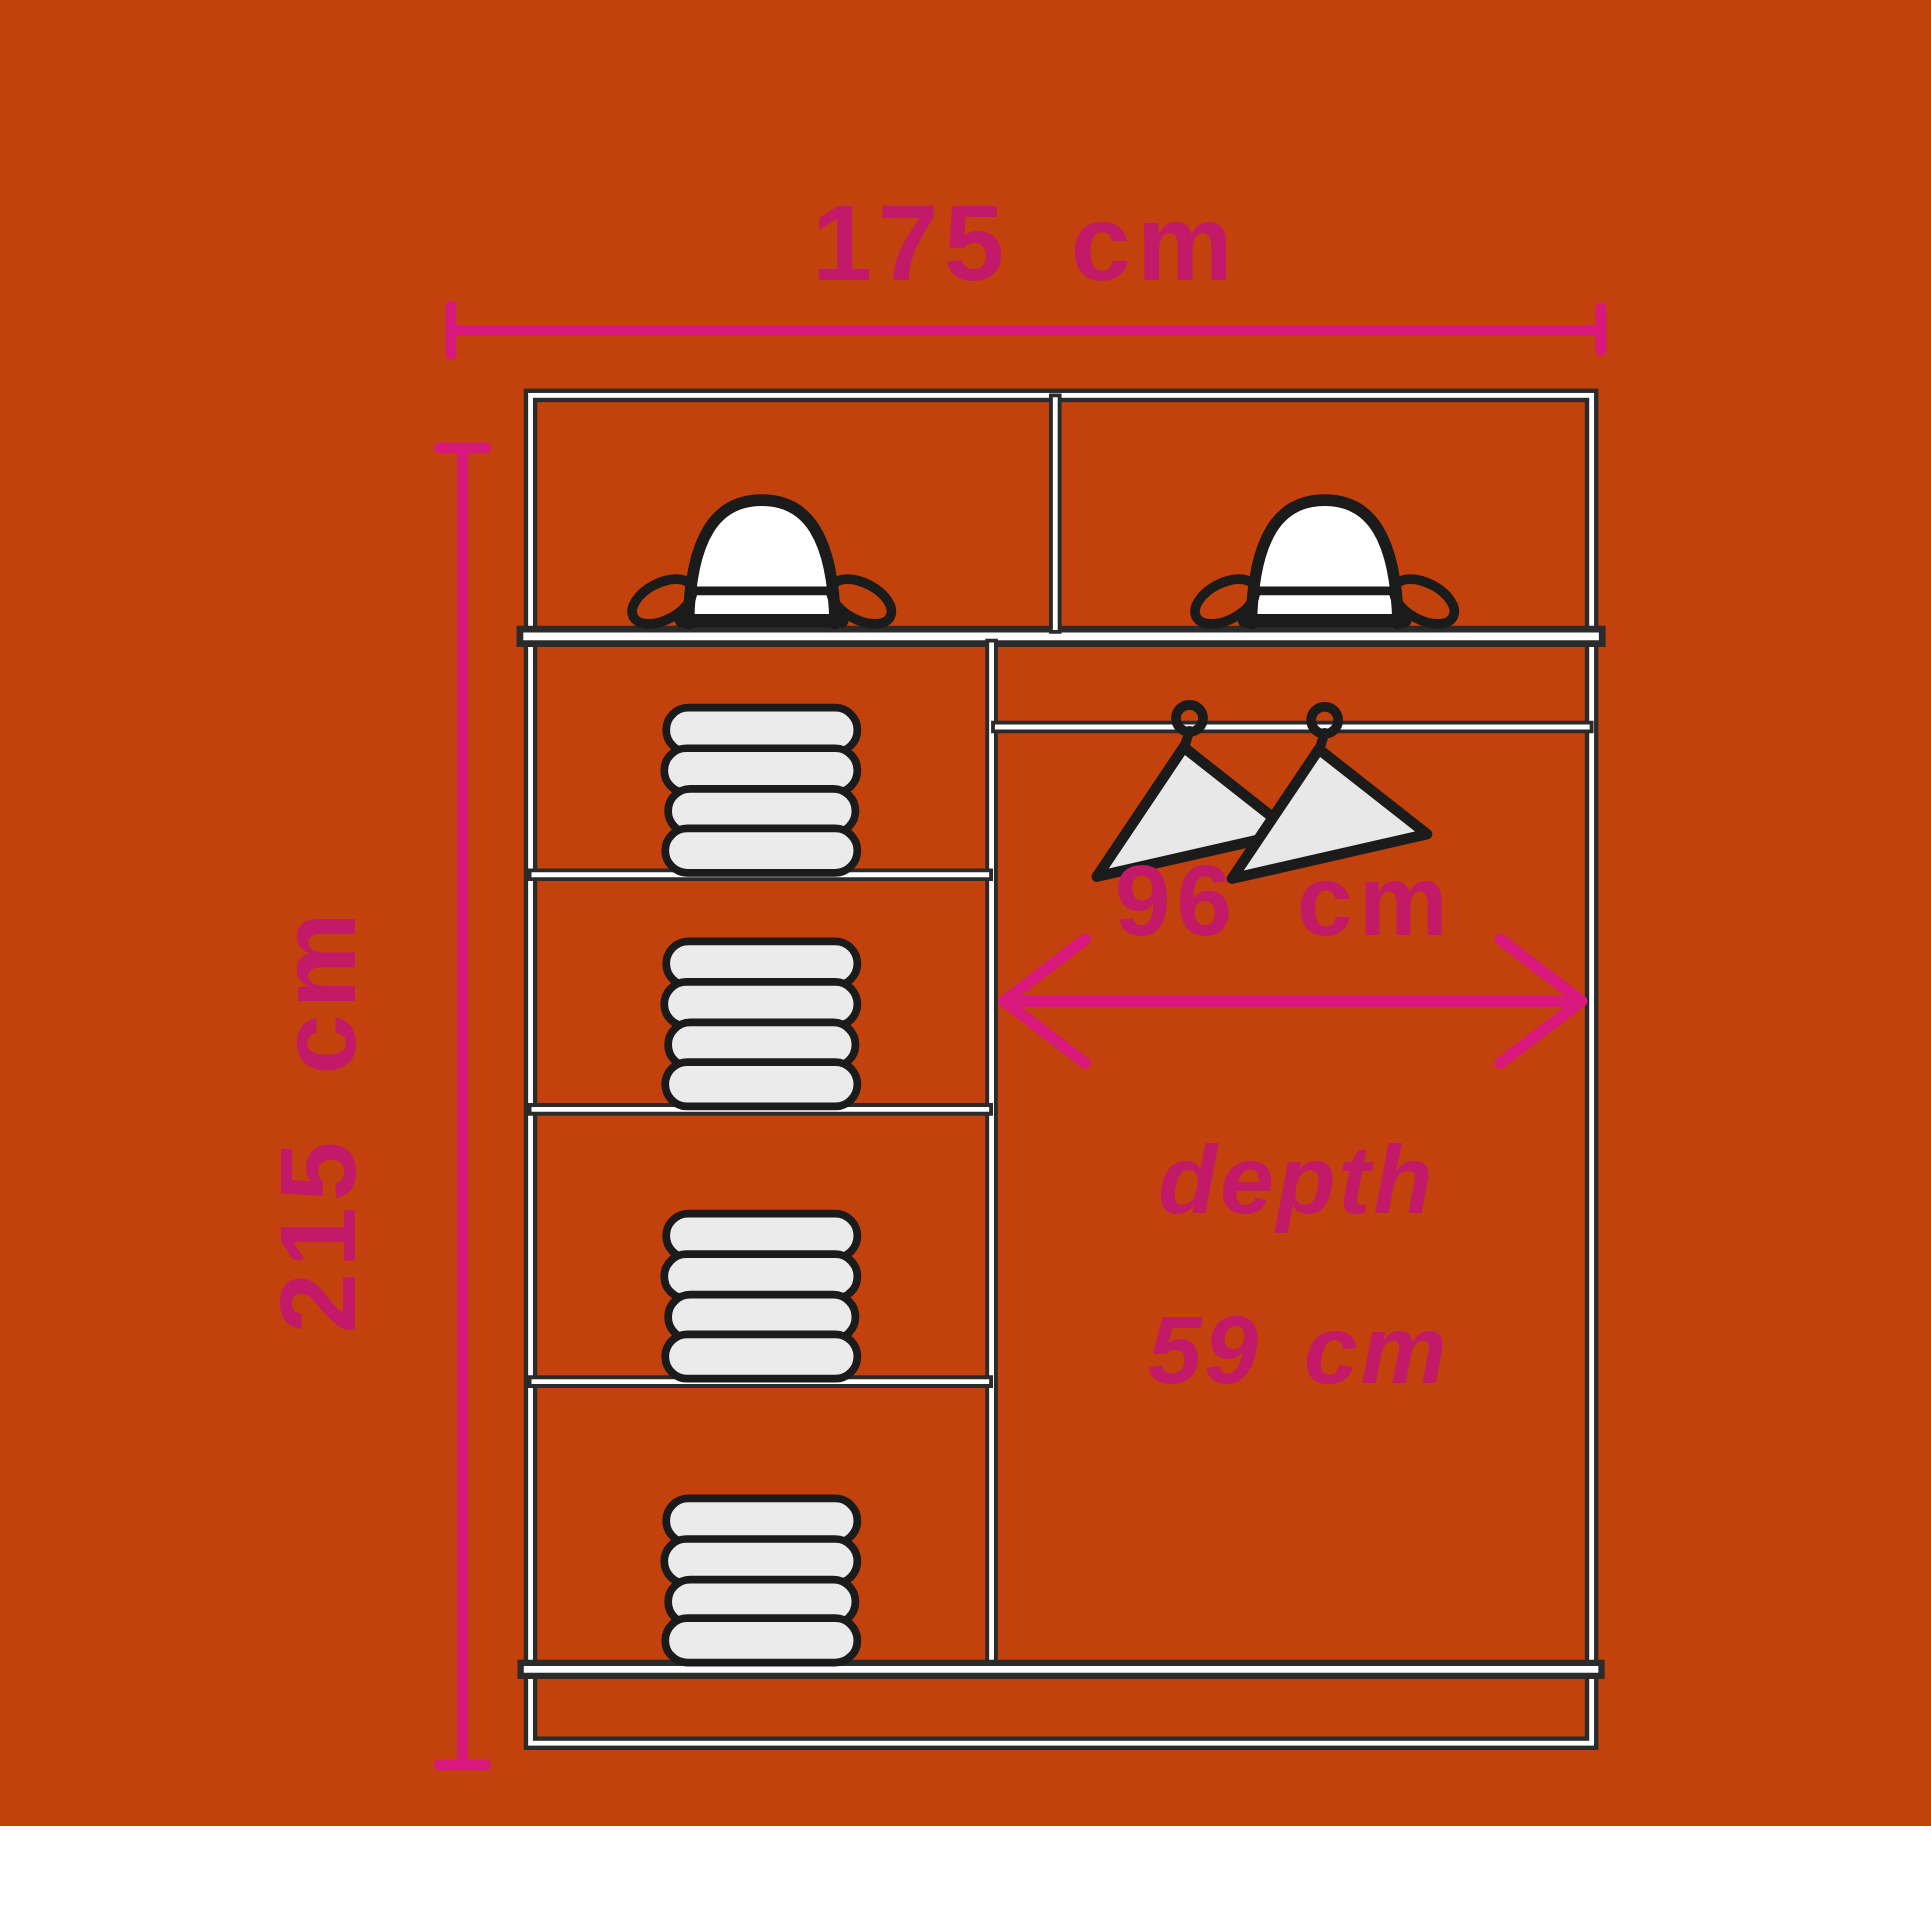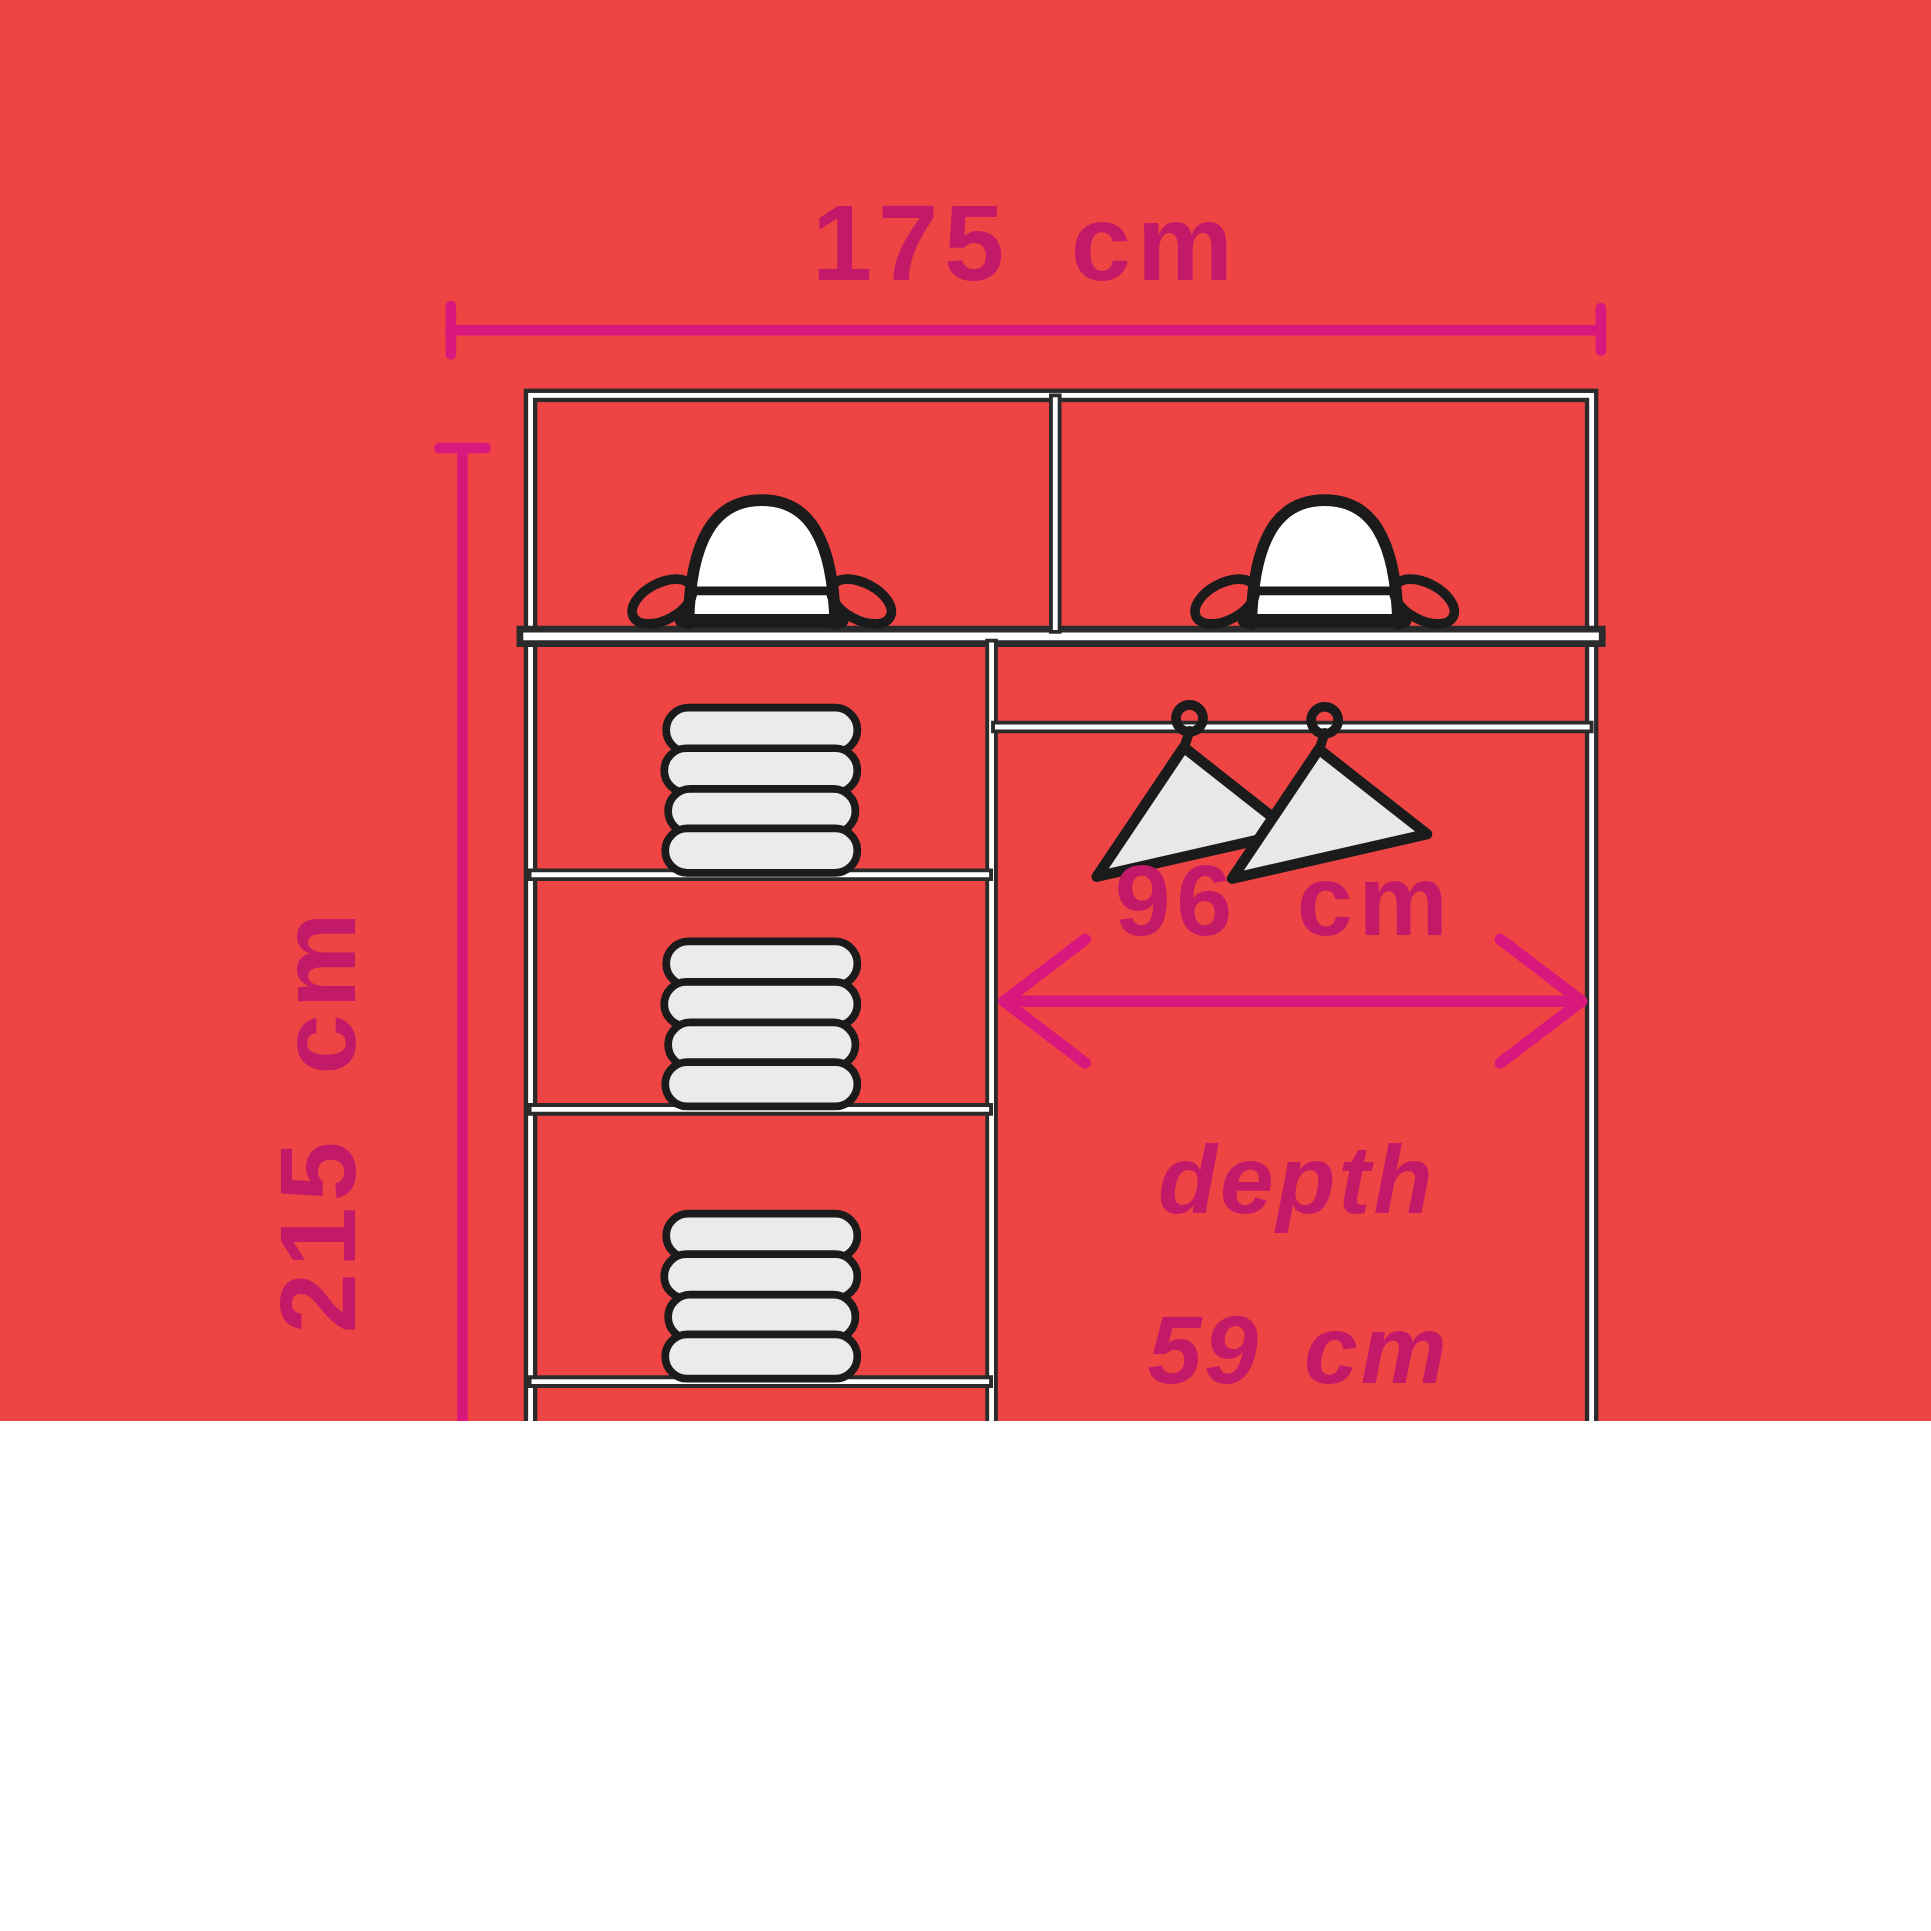--- a/index.html
+++ b/index.html
@@ -1,19 +1,19 @@
 <!DOCTYPE html>
 <html><head>
 <meta charset="utf-8">
 <style>
   html,body{margin:0;padding:0;background:#ffffff;}
   .stage{
     position:relative;
-    width:1931px;height:1421px;
-    background:#ef4444;
+    width:1931px;height:1826px;
+    background:#c2410c;
     font-family:"Liberation Sans", sans-serif;
     overflow:hidden;
   }
   .stage svg{position:absolute;left:0;top:0;}
   text.dim{
     font-family:"Liberation Sans","DejaVu Sans",sans-serif;
     font-weight:bold;
     letter-spacing:6px;
     word-spacing:26px;
   }

